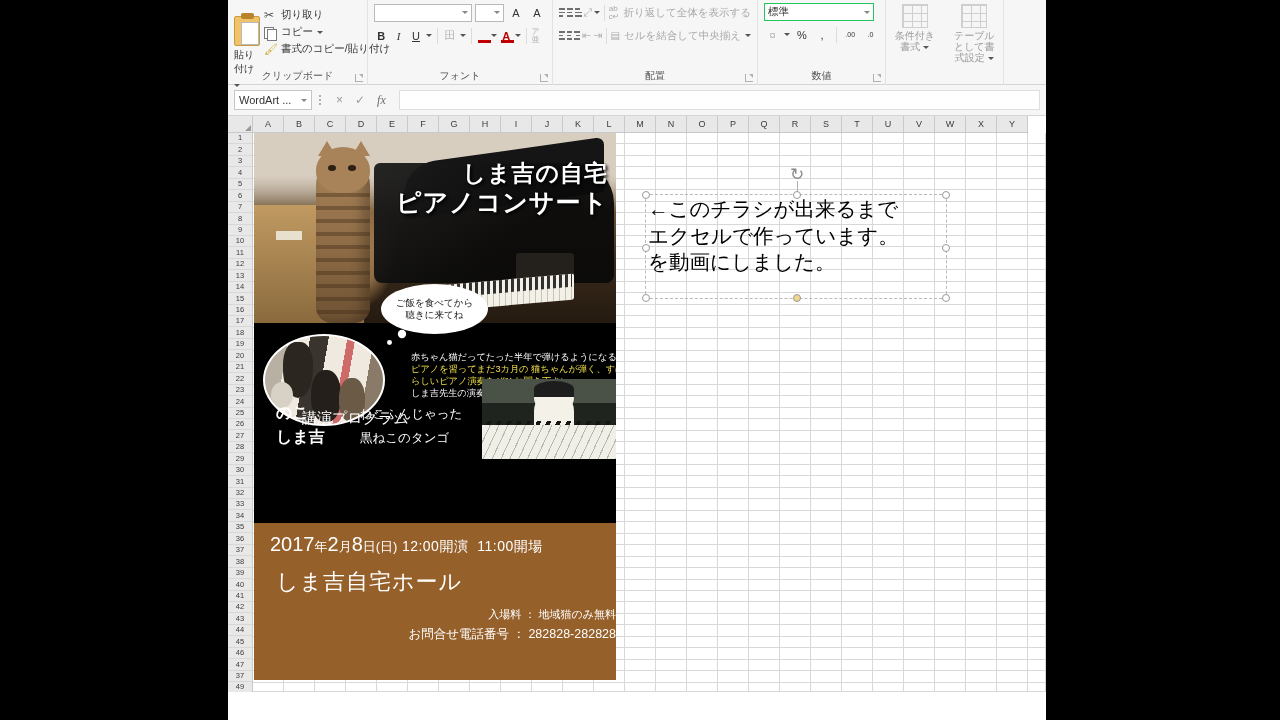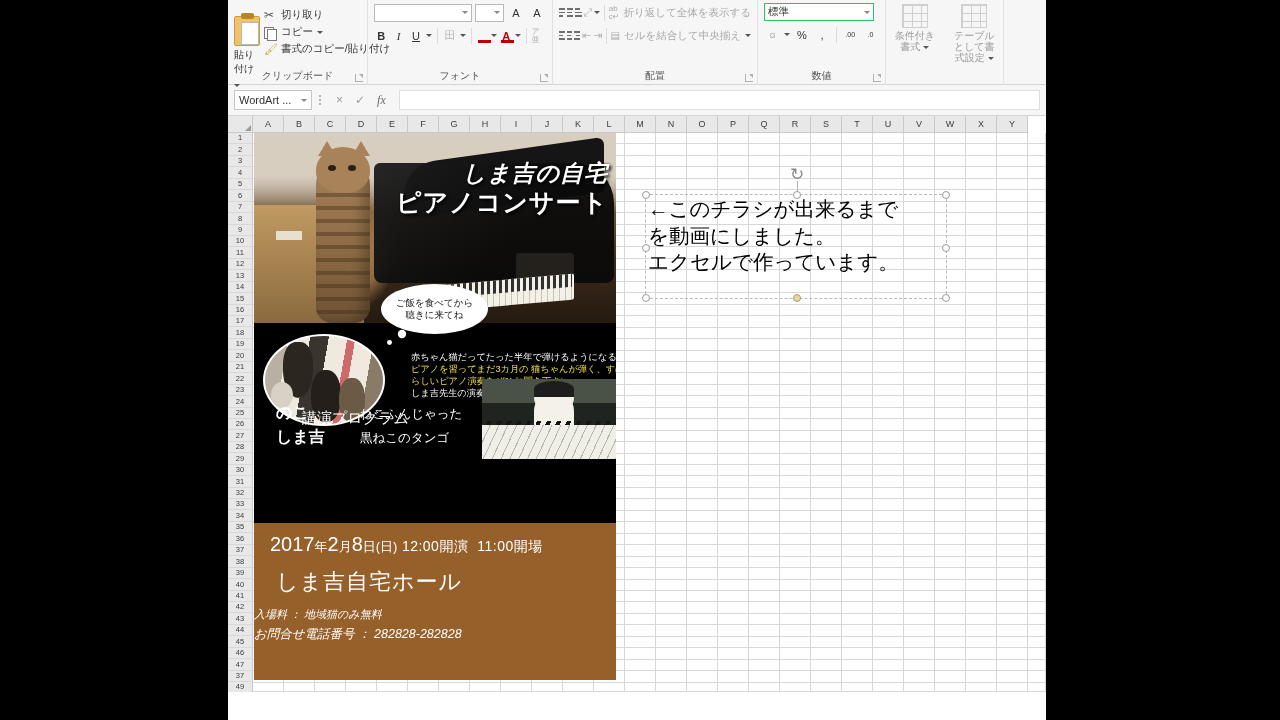--- a/index.html
+++ b/index.html
@@ -137,21 +137,21 @@
   .hero .cathead { position:absolute; left:62px; top:14px; width:54px; height:46px; background:#a8835a; border-radius:50% 50% 45% 45%; }
   .hero .ear { position:absolute; top:8px; width:0;height:0;border-left:9px solid transparent;border-right:9px solid transparent;border-bottom:15px solid #a8835a; }
   .hero .ear.l { left:64px; } .hero .ear.r { left:98px; }
   .hero .eye { position:absolute; top:32px; width:8px;height:6px;background:#2a1f12;border-radius:50%; }
   .hero .eye.l { left:74px; } .hero .eye.r { left:94px; }
   .hero .catwhite { position:absolute; left:150px; top:168px; width:72px; height:34px; background:#f2efe8; border-radius:50% 50% 40% 40%; }
 
   .title { position:absolute; right:8px; top:28px; text-align:right; line-height:1.12;
      font-family:"DejaVu Sans","Liberation Sans",sans-serif; color:#fff; font-weight:bold; letter-spacing:1px;
      text-shadow:2px 2px 3px rgba(0,0,0,.85), 0 0 2px rgba(0,0,0,.9); }
-  .title .l1 { font-size:23px; display:block;font-style:italic; }
+  .title .l1 { font-size:23px; display:block; }
   .title .l2 { font-size:25px; display:block; margin-top:2px; }
 
   .bubble { position:absolute; left:127px; top:151px; width:107px; height:50px; background:#fff; border-radius:50%;
      display:flex; flex-direction:column; align-items:center; justify-content:center; line-height:1.25; z-index:5; }
   .bubble span { font-size:9.5px; color:#111; }
   .bubble:after { content:""; position:absolute; left:14px; bottom:-7px; width:14px;height:14px;background:#fff;border-radius:50%; transform:scale(.6); }
   .bubble:before { content:""; position:absolute; left:4px; bottom:-13px; width:9px;height:9px;background:#fff;border-radius:50%; transform:scale(.55); }
 
   .oval { position:absolute; left:9px; top:201px; width:122px; height:92px; border-radius:50%; border:2px solid #fff; overflow:hidden;
      background:linear-gradient(100deg,#b9b0a4 0 18%, #efe9e0 18% 34%, #3a342e 34% 48%, #efe9e0 48% 62%, #cf6a6a 62% 68%, #efe9e0 68% 82%, #8a7b68 82% 100%); }
@@ -179,21 +179,21 @@
   .pianophoto .cat { position:absolute; left:52px; top:12px; width:40px; height:62px; background:#f4f1e9; border-radius:20px 20px 12px 12px; }
   .pianophoto .cathd { position:absolute; left:52px; top:4px; width:40px;height:30px;background:#f4f1e9;border-radius:50%; }
   .pianophoto .cap { position:absolute; left:52px; top:2px; width:40px;height:16px;background:#1d1d1d;border-radius:50% 50% 0 0; }
 
   .brown { position:absolute; left:0; bottom:0; width:100%; height:157px; background:#96602b; }
   .bdate { position:absolute; left:16px; top:10px; white-space:nowrap; color:#fff; }
   .bdate .big { font-size:20px; }
   .bdate .mid { font-size:13px; }
   .bdate .tm { font-size:14px; letter-spacing:.5px; }
   .bvenue { position:absolute; left:22px; top:44px; font-size:22px; color:#fff; letter-spacing:1px; }
-  .binfo { position:absolute; left:0; top:84px; width:100%; text-align:left;font-style:italic; }
+  .binfo { position:absolute; left:0; top:84px; width:100%; text-align:right; }
   .binfo div { color:#fff; white-space:nowrap; margin-bottom:4px; }
   .binfo .i1 { font-size:11px; }
   .binfo .i2 { font-size:13px; }
   .binfo .i3 { font-size:12.5px; }
 
   
   .tbox { position:absolute; left:417px; top:78px; width:302px; height:105px; border:1px dashed #b9b9b9; }
   .tbox .txt { padding:1px 2px; line-height:1.30; }
   .tbox .txt div { font-size:20.5px; color:#000; white-space:nowrap; letter-spacing:0px; }
   .hdl { position:absolute; width:8px;height:8px;border-radius:50%; background:#fff; border:1px solid #9a9a9a; }
@@ -539,22 +539,22 @@
             <div class="i3">お問合せ電話番号 ： 282828-282828</div>
           </div>
         </div>
       </div>
 
       <div class="tbox">
         <div class="rotstem"></div>
         <div class="rot"></div>
         <div class="txt">
           <div>←このチラシが出来るまで</div>
+          <div>エクセルで作っています。</div>
           <div>を動画にしました。</div>
-          <div>エクセルで作っています。</div>
         </div>
         <div class="hdl tl"></div>
         <div class="hdl tc"></div>
         <div class="hdl tr"></div>
         <div class="hdl ml"></div>
         <div class="hdl mr"></div>
         <div class="hdl bl"></div>
         <div class="hdl bc"></div>
         <div class="hdl br"></div>
       </div>

